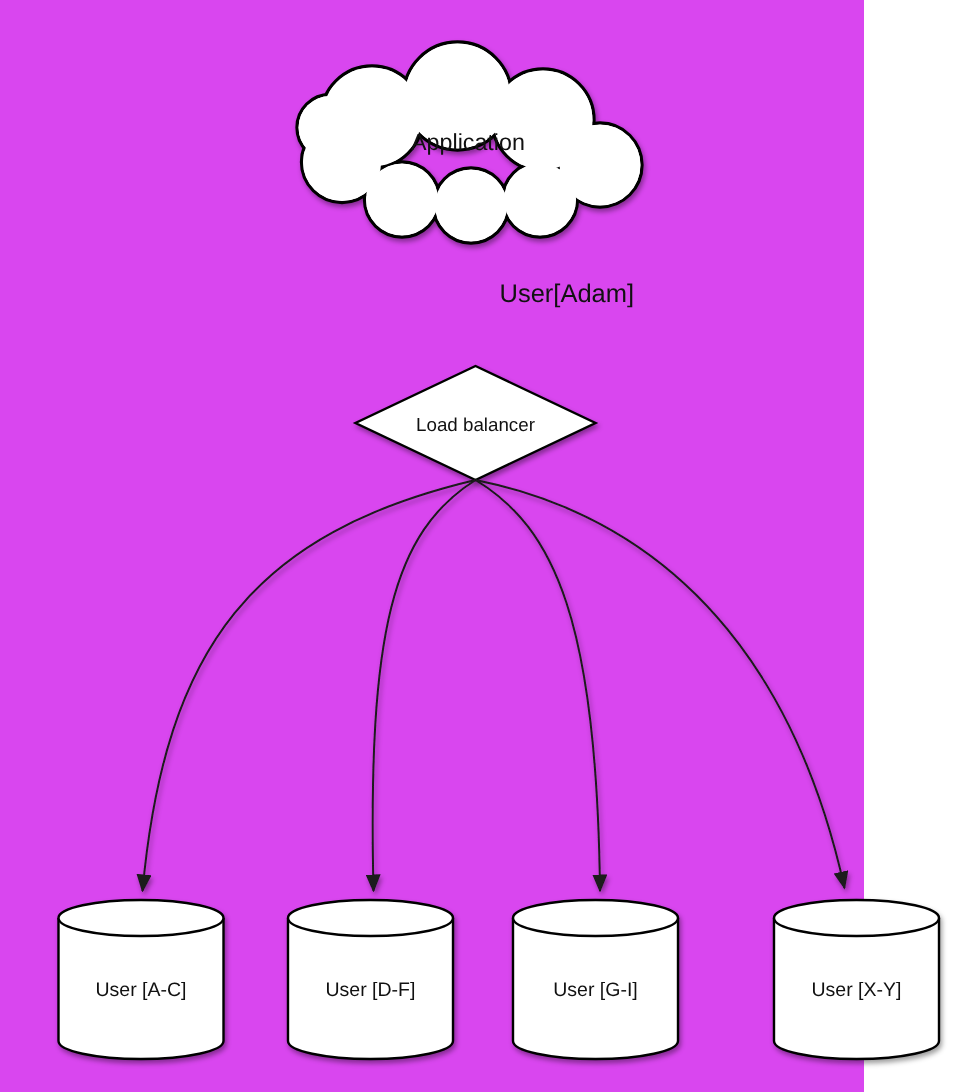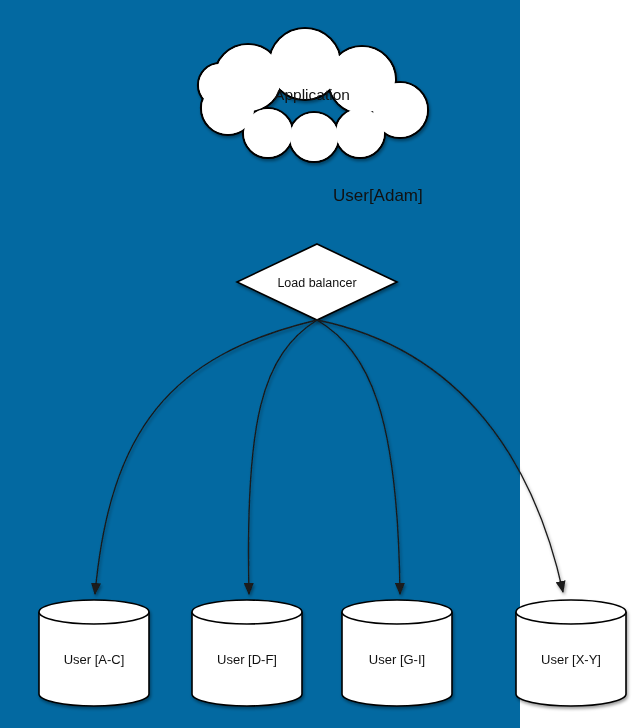--- a/index.html
+++ b/index.html
@@ -6,23 +6,23 @@
     margin: 0;
     padding: 0;
     background: #ffffff;
     width: 642px;
     height: 728px;
     overflow: hidden;
     font-family: "Liberation Sans", sans-serif;
   }
   .canvas-wrap {
     position: relative;
-    width: 520px;
+    width: 576px;
     height: 728px;
-    background: #0369a1;
+    background: #d946ef;
   }
   svg { display: block; }
   .shape-stroke {
     stroke: #000000;
     fill: #ffffff;
   }
   .edge {
     stroke: #1a1a1a;
     stroke-width: 1.3;
     fill: none;

